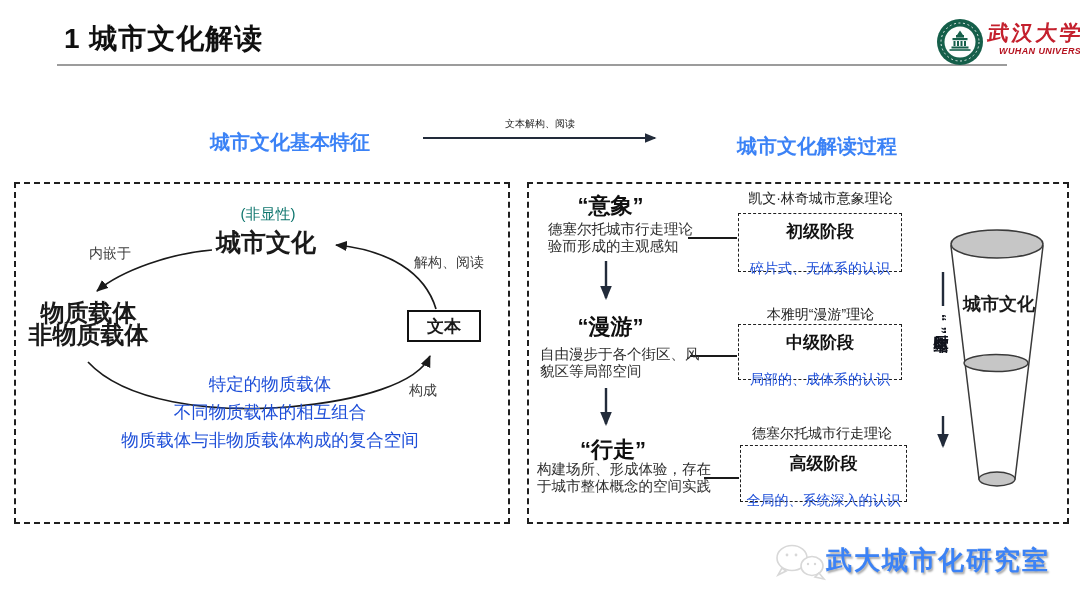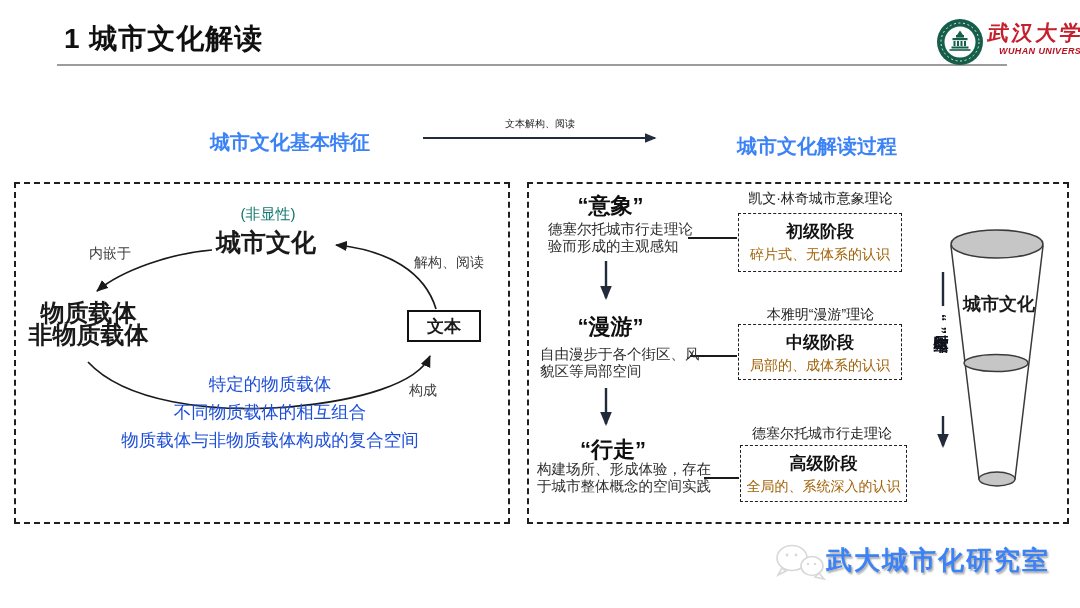--- a/index.html
+++ b/index.html
@@ -13,21 +13,21 @@
   .ctr{text-align:center;}
   .bold{font-weight:bold;}
   #shapes{position:absolute;left:0;top:0;z-index:1;}
   .page-title{font-size:28px;font-weight:bold;letter-spacing:1px;color:#0f0f0f;}
   .rule{position:absolute;background:#9c9c9c;height:2px;z-index:1;}
   .flow-title{font-size:20px;font-weight:bold;color:#3b82f6;}
   .small-label{font-size:14px;color:#3d3d3d;}
   .dashed-panel{position:absolute;border:2px dashed #1f1f1f;z-index:1;background:transparent;}
   .stage-box{position:absolute;border:1.5px dashed #1f1f1f;z-index:2;}
   .stage-level{font-size:17px;font-weight:bold;text-align:center;margin-top:6px;color:#111;}
-  .stage-desc{font-size:14px;text-align:center;margin-top:3px;color:#a16207;white-space:nowrap;}
+  .stage-desc{font-size:14px;text-align:center;margin-top:17px;color:#1d4ed8;white-space:nowrap;}
   .concept{font-size:22px;font-weight:bold;color:#0f0f0f;}
   .cdesc{font-size:14.5px;line-height:17px;color:#2e2e2e;}
   .theory{font-size:14px;color:#222;}
   .textnode{display:flex;align-items:center;justify-content:center;
     border:2.5px solid #111;font-weight:bold;font-size:17px;z-index:2;background:#fff;}
   .vertical{writing-mode:vertical-rl;text-orientation:mixed;}
   .logo-cn{font-size:21px;font-weight:bold;color:#c4202d;letter-spacing:3px;transform:skewX(-8deg);}
   .logo-en{font-size:9px;font-weight:bold;font-style:italic;color:#b5121f;letter-spacing:0.4px;}
   .watermark-text{font-size:26px;letter-spacing:2px;color:#3b82f6;font-weight:bold;
     text-shadow:1.5px 1.5px 2px #ababab, 0 0 1px #e4e4e4;}

